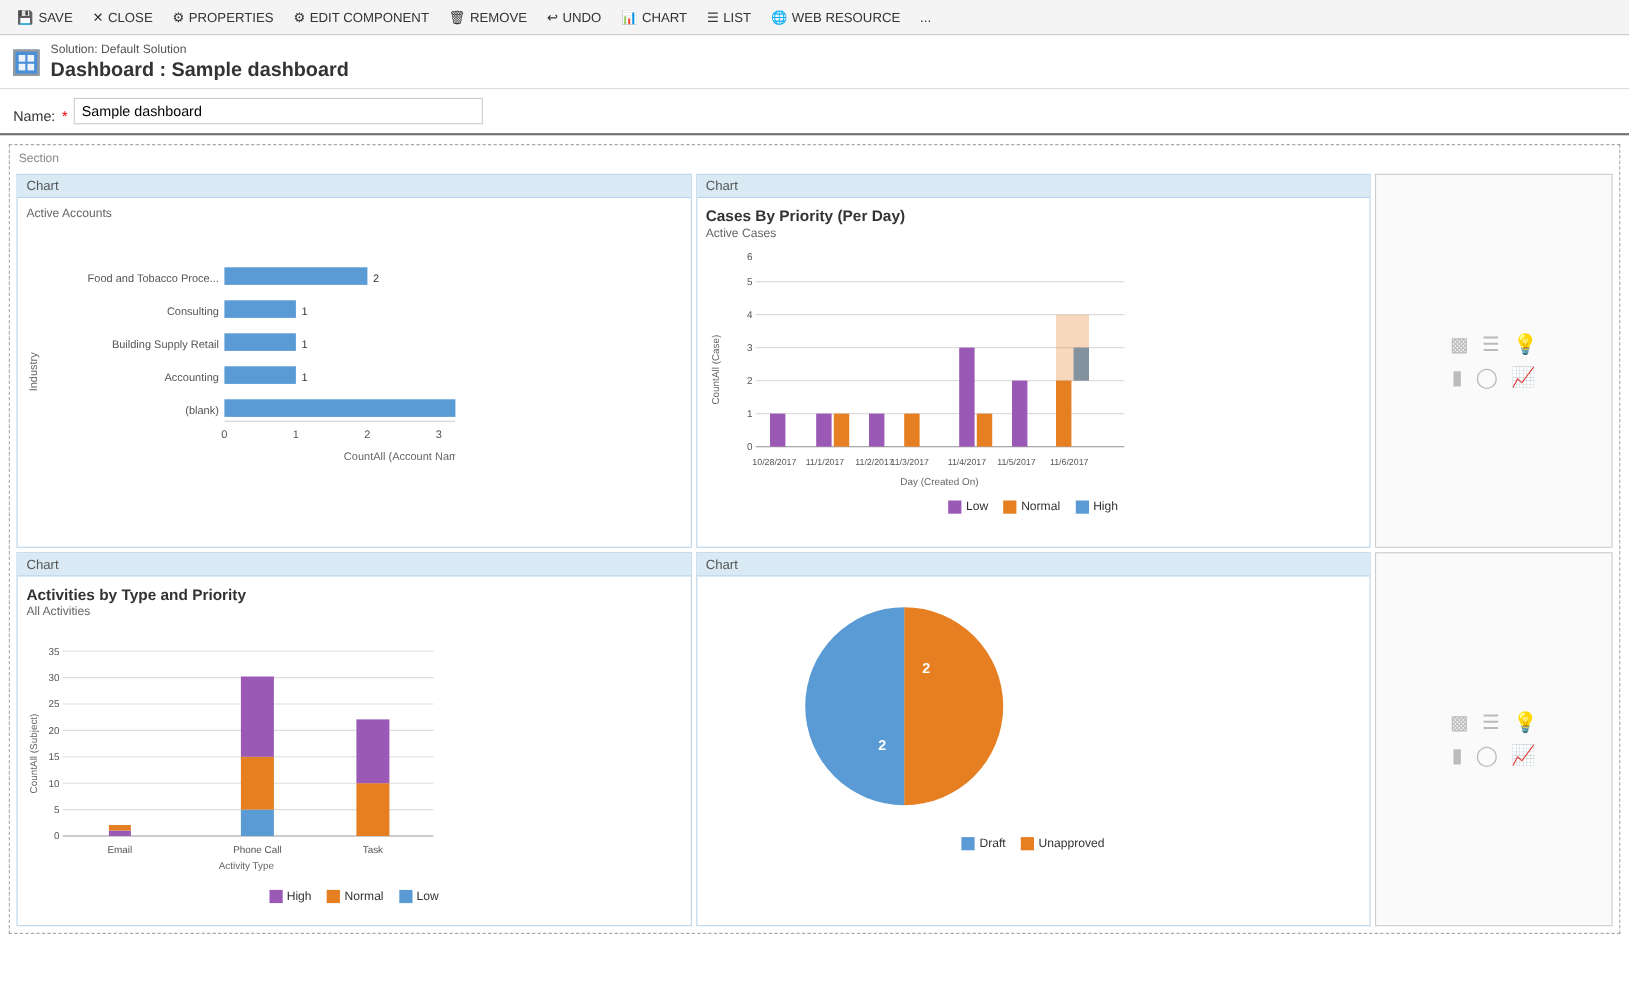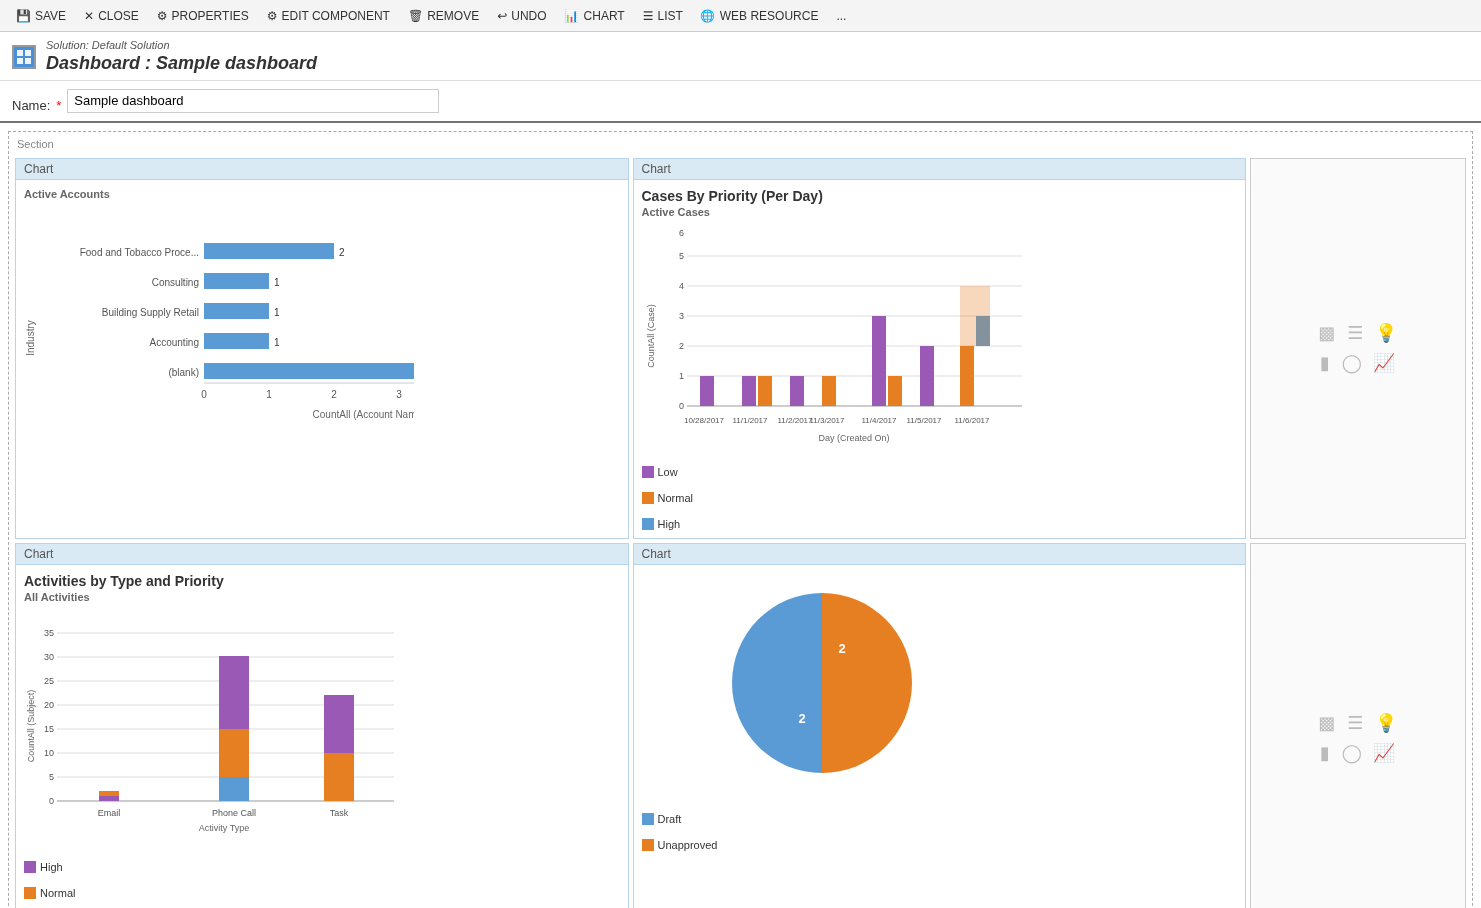--- a/index.html
+++ b/index.html
@@ -35,21 +35,21 @@
       align-items: center;
       gap: 10px;
     }
     .page-header-icon {
       width: 24px; height: 24px;
       background: #4a90d9;
       border: 2px solid #999;
       display: flex; align-items: center; justify-content: center;
       font-size: 10px; color: #fff;
     }
-    .page-header-text { line-height: 1.3; font-style: italic; }
+    .page-header-text { line-height: 1.3; }
     .page-header-solution { font-size: 11px; color: #555; }
     .page-header-title { font-size: 18px; font-weight: bold; color: #333; }
 
     
     .name-row {
       display: flex;
       align-items: flex-end;
       padding: 8px 12px;
       gap: 6px;
       border-bottom: 2px solid #737373;
@@ -109,21 +109,20 @@
     .chart-title {
       font-size: 14px;
       font-weight: 600;
       color: #333;
       margin-bottom: 2px;
     }
     .chart-subtitle {
       font-size: 11px;
       color: #666;
       margin-bottom: 8px;
-      font-weight: bold;
     }
 
     
     .empty-panel {
       border: 1px solid #ccc;
       margin: 2px;
       background: #fafafa;
       min-height: 340px;
       display: flex;
       flex-direction: column;
@@ -139,23 +138,22 @@
       color: #aaa;
     }
     .icon-row { display: flex; gap: 12px; align-items: center; }
     .icon-sym { font-size: 18px; color: #bbb; }
 
     
     .legend {
       display: flex;
       gap: 14px;
       justify-content: center;
-      margin-top: 17px;
+      margin-top: 6px;
       font-size: 11px;
-      flex-direction: column;
     }
     .legend-item {
       display: flex;
       align-items: center;
       gap: 4px;
     }
     .legend-dot {
       width: 12px; height: 12px;
       display: inline-block;
     }

